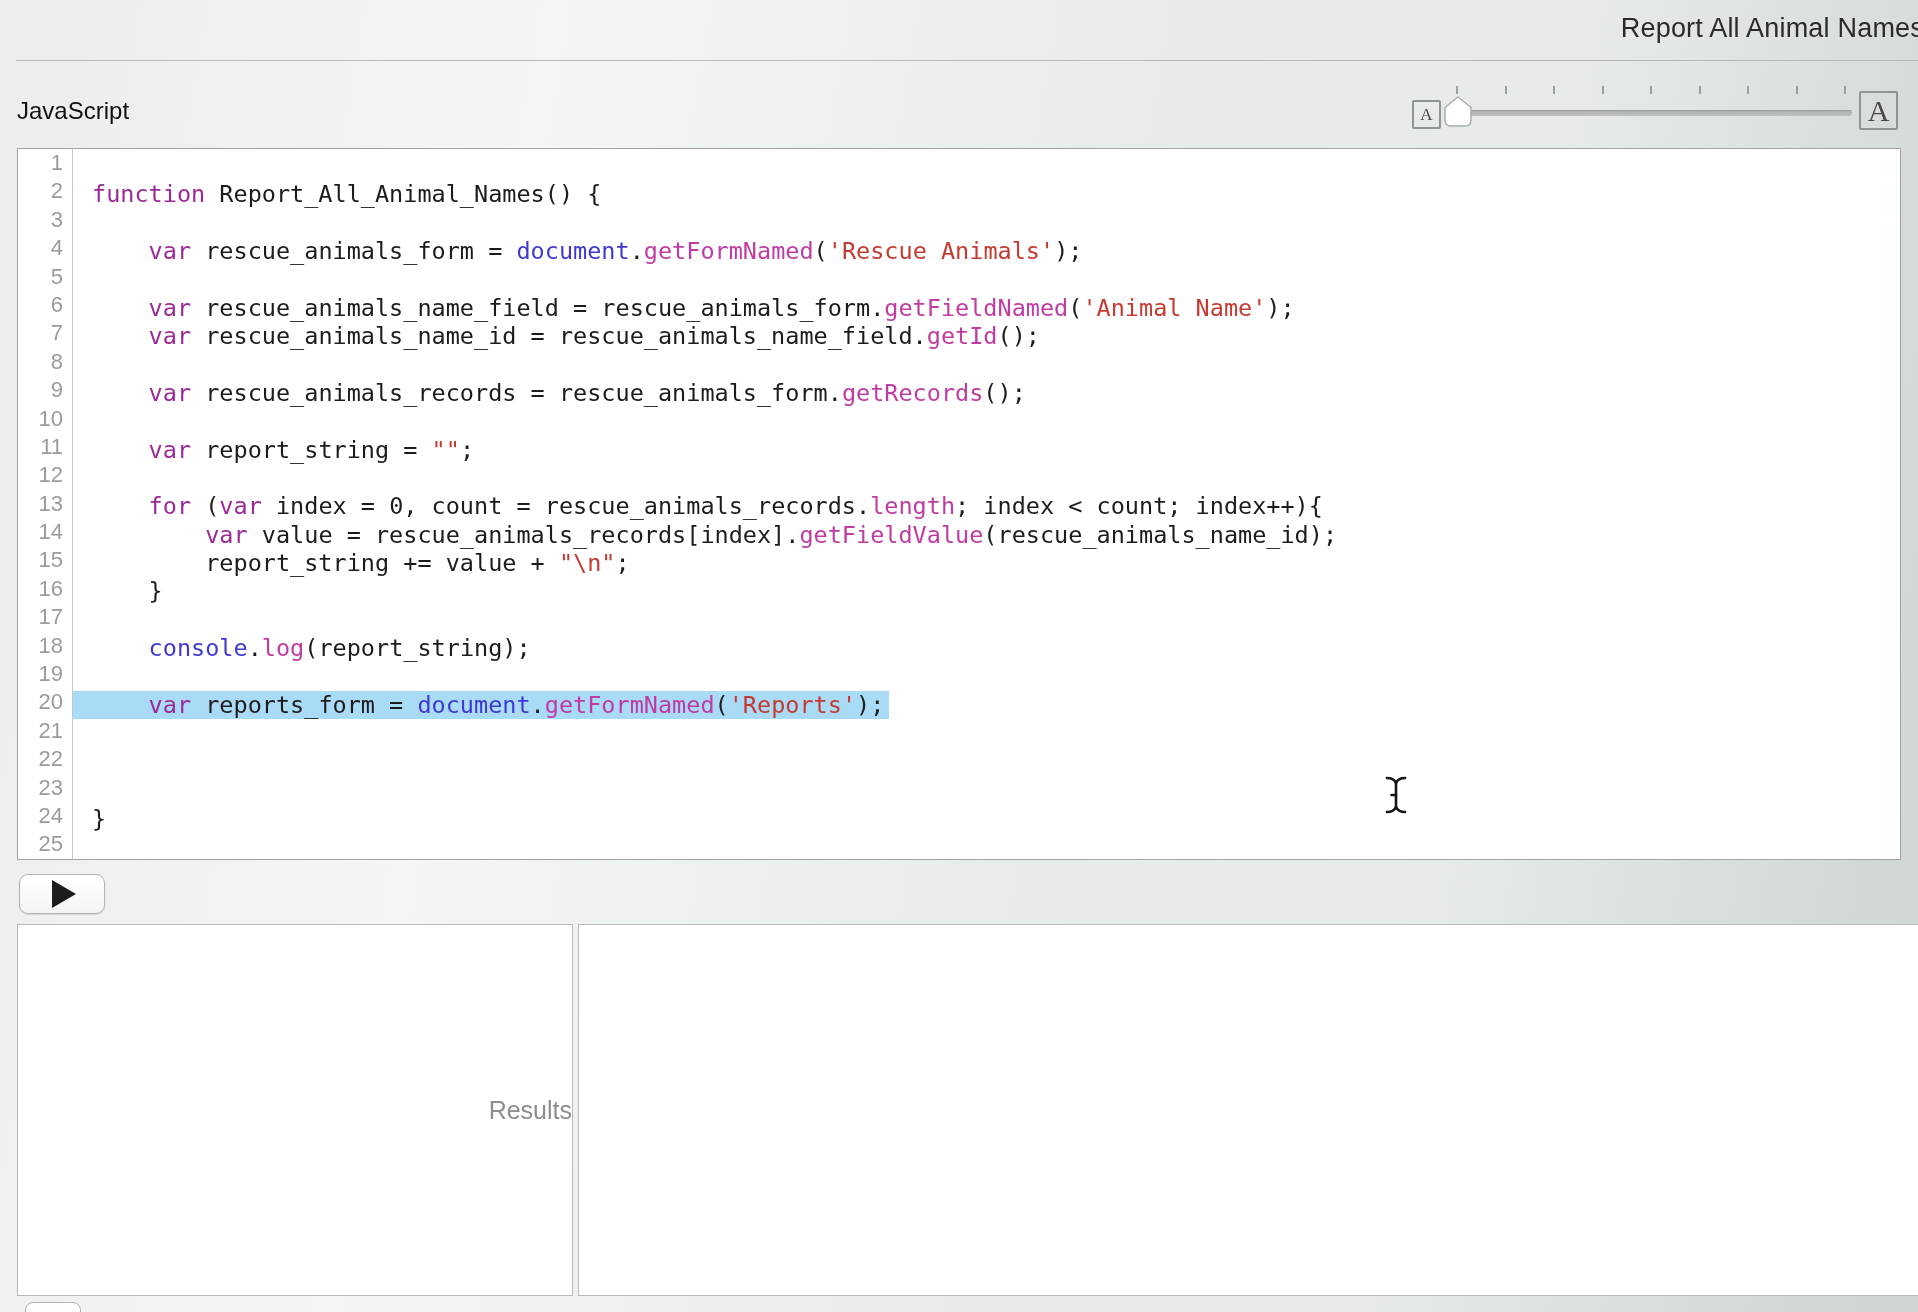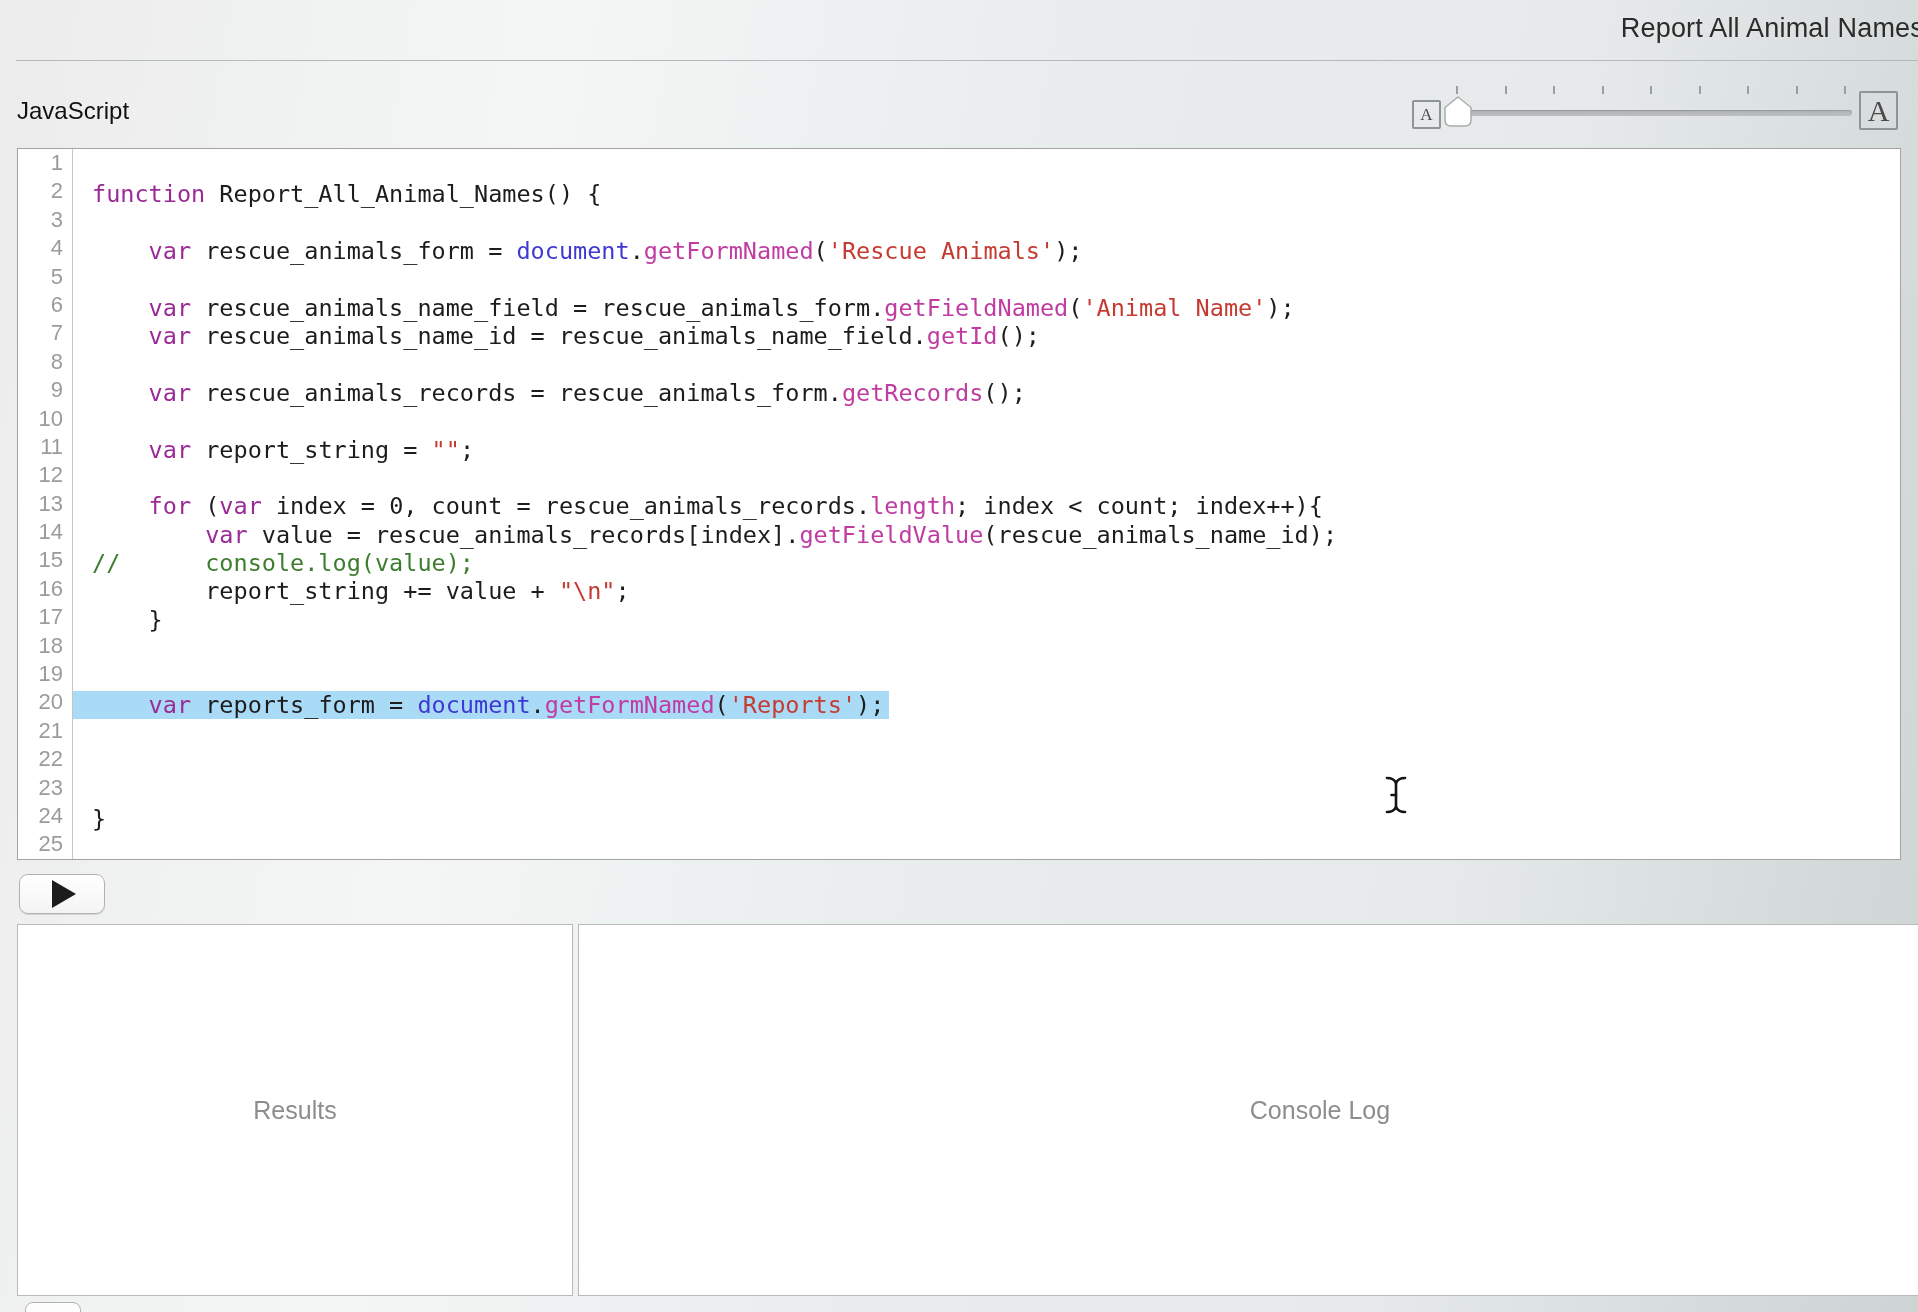--- a/index.html
+++ b/index.html
@@ -47,21 +47,21 @@
     padding-left:19px; padding-right:5px; height:28.4px; }
   
   .run-btn { position:absolute; top:874px; left:19px; width:86px; height:40px;
     background:linear-gradient(#ffffff,#f4f4f4); border:1px solid #b2b2b2;
     border-radius:9px; box-shadow:0 1px 1px rgba(0,0,0,.12);
     display:flex; align-items:center; justify-content:center; cursor:pointer; }
   .play-tri { width:0; height:0; border-left:24px solid #1c1c1c;
     border-top:14px solid transparent; border-bottom:14px solid transparent; margin-left:4px; }
   
   .panel { position:absolute; top:924px; height:372px; background:#fff;
-    border:1px solid #b9b9b9; display:flex; align-items:center; justify-content:center; }
+    border:1px solid #b9b9b9; display:flex; align-items:center; justify-content:flex-end; }
   .panel-results { left:17px; width:556px; }
   .panel-console { left:578px; width:1484px; }
   .panel-label { font-size:25px; color:#8d8d8d; }
   
   .bottom-btn { position:absolute; top:1302px; left:25px; width:56px; height:24px;
     background:#fdfdfd; border:1px solid #b2b2b2; border-radius:8px; }
   
   .ibeam { position:absolute; top:775px; left:1383px; width:26px; height:40px; }
 </style>
 </head>
@@ -132,24 +132,24 @@
       <div class="cl"><span></span></div>
       <div class="cl"><span><span class="t-p">    </span><span class="t-k">var</span><span class="t-p"> rescue_animals_name_field = rescue_animals_form.</span><span class="t-m">getFieldNamed</span><span class="t-p">(</span><span class="t-s">'Animal Name'</span><span class="t-p">);</span></span></div>
       <div class="cl"><span><span class="t-p">    </span><span class="t-k">var</span><span class="t-p"> rescue_animals_name_id = rescue_animals_name_field.</span><span class="t-m">getId</span><span class="t-p">();</span></span></div>
       <div class="cl"><span></span></div>
       <div class="cl"><span><span class="t-p">    </span><span class="t-k">var</span><span class="t-p"> rescue_animals_records = rescue_animals_form.</span><span class="t-m">getRecords</span><span class="t-p">();</span></span></div>
       <div class="cl"><span></span></div>
       <div class="cl"><span><span class="t-p">    </span><span class="t-k">var</span><span class="t-p"> report_string = </span><span class="t-s">""</span><span class="t-p">;</span></span></div>
       <div class="cl"><span></span></div>
       <div class="cl"><span><span class="t-p">    </span><span class="t-k">for</span><span class="t-p"> (</span><span class="t-k">var</span><span class="t-p"> index = 0, count = rescue_animals_records.</span><span class="t-m">length</span><span class="t-p">; index &lt; count; index++){</span></span></div>
       <div class="cl"><span><span class="t-p">        </span><span class="t-k">var</span><span class="t-p"> value = rescue_animals_records[index].</span><span class="t-m">getFieldValue</span><span class="t-p">(rescue_animals_name_id);</span></span></div>
-      <div class="cl"><span><span class="t-c">//      console.log(value);</span></span></div>
       <div class="cl"><span><span class="t-p">        report_string += value + </span><span class="t-s">"\n"</span><span class="t-p">;</span></span></div>
       <div class="cl"><span><span class="t-p">    }</span></span></div>
       <div class="cl"><span></span></div>
+      <div class="cl"><span><span class="t-p">    </span><span class="t-d">console</span><span class="t-p">.</span><span class="t-m">log</span><span class="t-p">(report_string);</span></span></div>
       <div class="cl"><span></span></div>
       <div class="cl"><span class="sel"><span class="t-p">    </span><span class="t-k">var</span><span class="t-p"> reports_form = </span><span class="t-d">document</span><span class="t-p">.</span><span class="t-m">getFormNamed</span><span class="t-p">(</span><span class="t-s">'Reports'</span><span class="t-p">);</span></span></div>
       <div class="cl"><span></span></div>
       <div class="cl"><span></span></div>
       <div class="cl"><span></span></div>
       <div class="cl"><span><span class="t-p">}</span></span></div>
       <div class="cl"><span></span></div>
     </div>
 </div>
 

